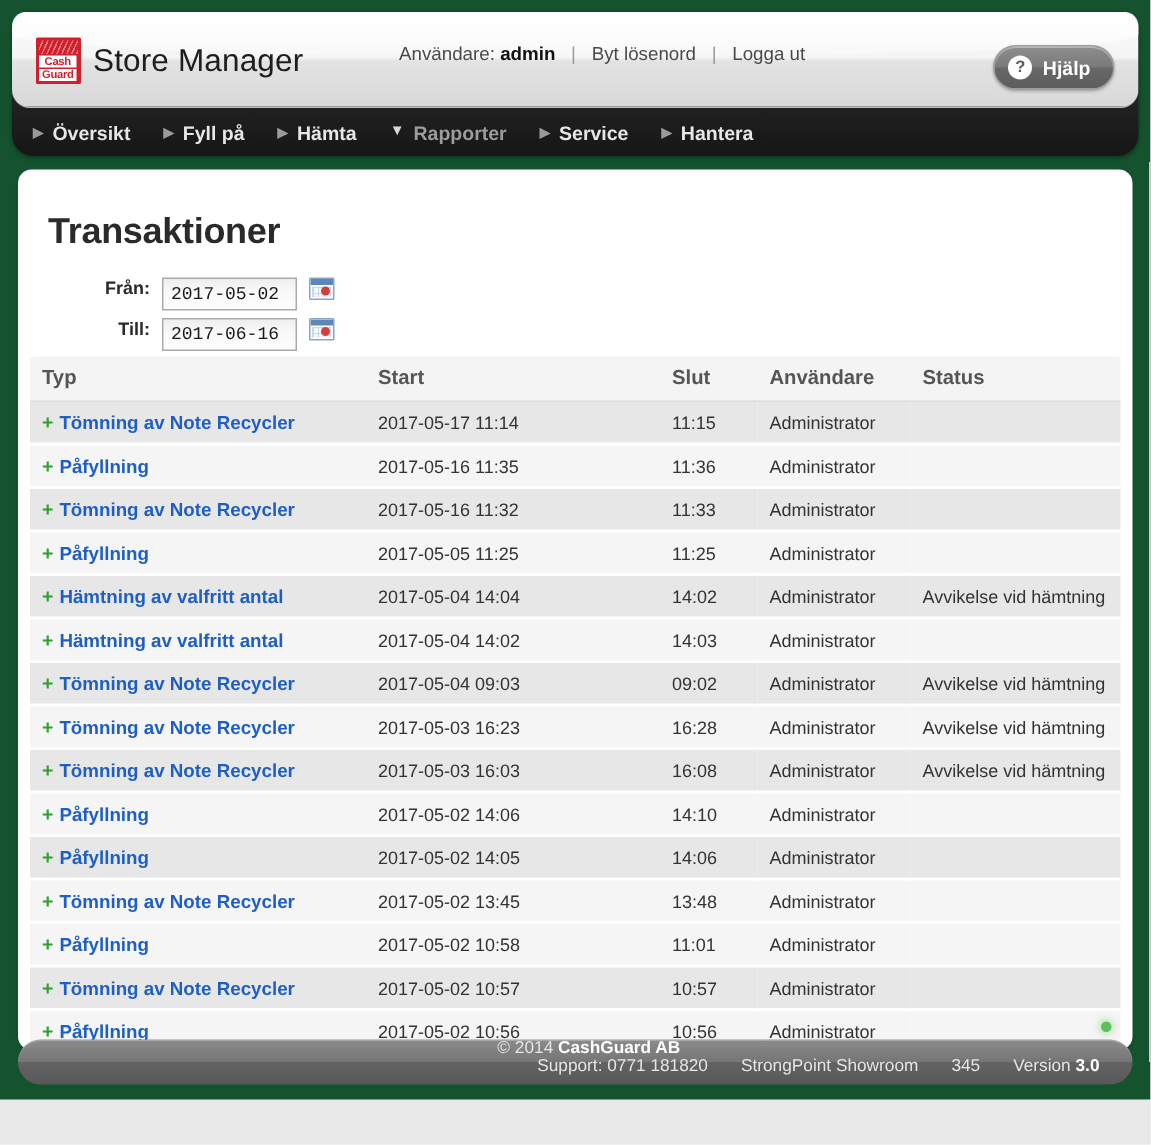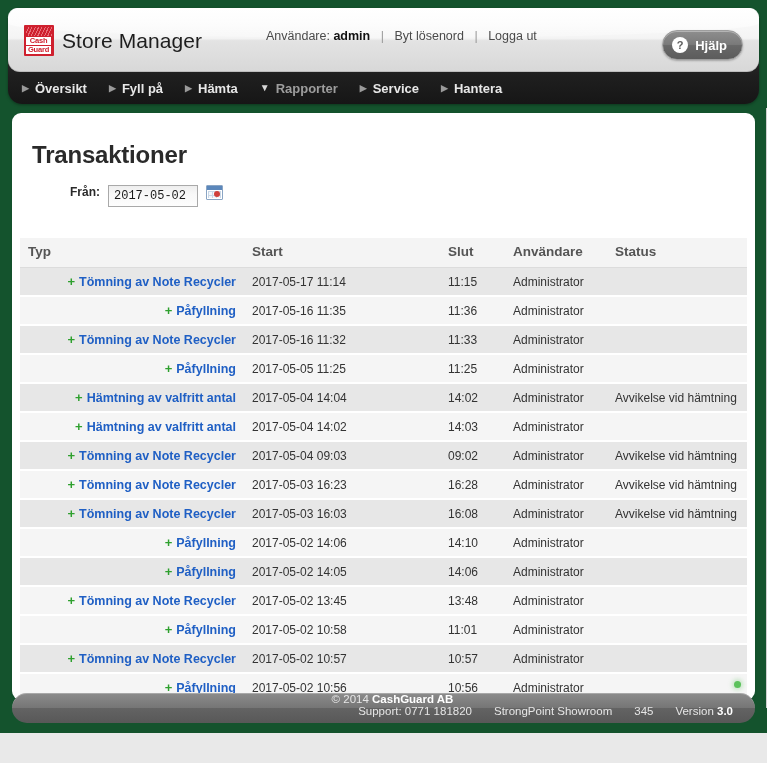--- a/index.html
+++ b/index.html
@@ -169,21 +169,21 @@
   }
   .tbl td {
     padding: 6px 8px;
     color:#333;
     height:25px;
     vertical-align:middle;
     border-bottom:2px solid #fff;
   }
   .tbl tr.odd td { background:#e7e7e7; }
   .tbl tr.even td { background:#f5f5f5; }
-  .tbl td.c-typ { width:224px;text-align:right; }
+  .tbl td.c-typ { width:224px; }
   .tbl td.c-start { width:196px; }
   .tbl td.c-slut { width:65px; }
   .tbl td.c-anv { width:102px; }
   .tbl th.c-typ { width:224px; }
   .tbl th.c-start { width:196px; }
   .tbl th.c-slut { width:65px; }
   .tbl th.c-anv { width:102px; }
   .plus {
     color:#2ea02e; font-weight:bold; font-size:13px;
     margin-right:4px; cursor:pointer;
@@ -279,20 +279,29 @@
     </div>
   </div>
 
   <div class="panel">
     <div class="panel-title">Transaktioner</div>
 
     <div class="filters">
       <div class="filter-row">
         <div class="filter-label">Från:</div>
         <input class="date-input" type="text" value="2017-05-02" style="">
+        <div class="cal-icon">
+          <div class="top"></div>
+            <div class="grid"></div>
+            <div class="dot"></div>
+        </div>
+      </div>
+      <div class="filter-row">
+        <div class="filter-label">Till:</div>
+        <input class="date-input" type="text" value="2017-06-16" style="">
         <div class="cal-icon">
           <div class="top"></div>
             <div class="grid"></div>
             <div class="dot"></div>
         </div>
       </div>
     </div>
 
     <table class="tbl">
       <thead>

